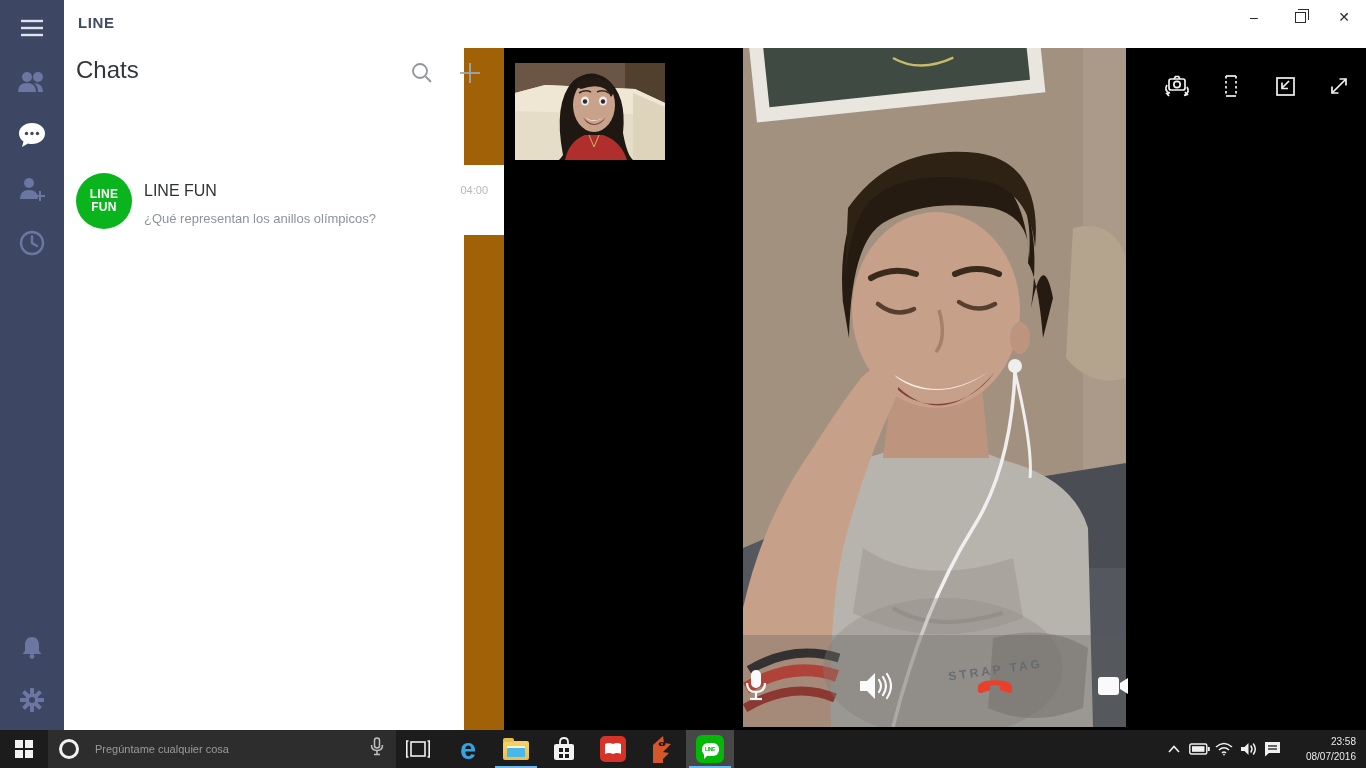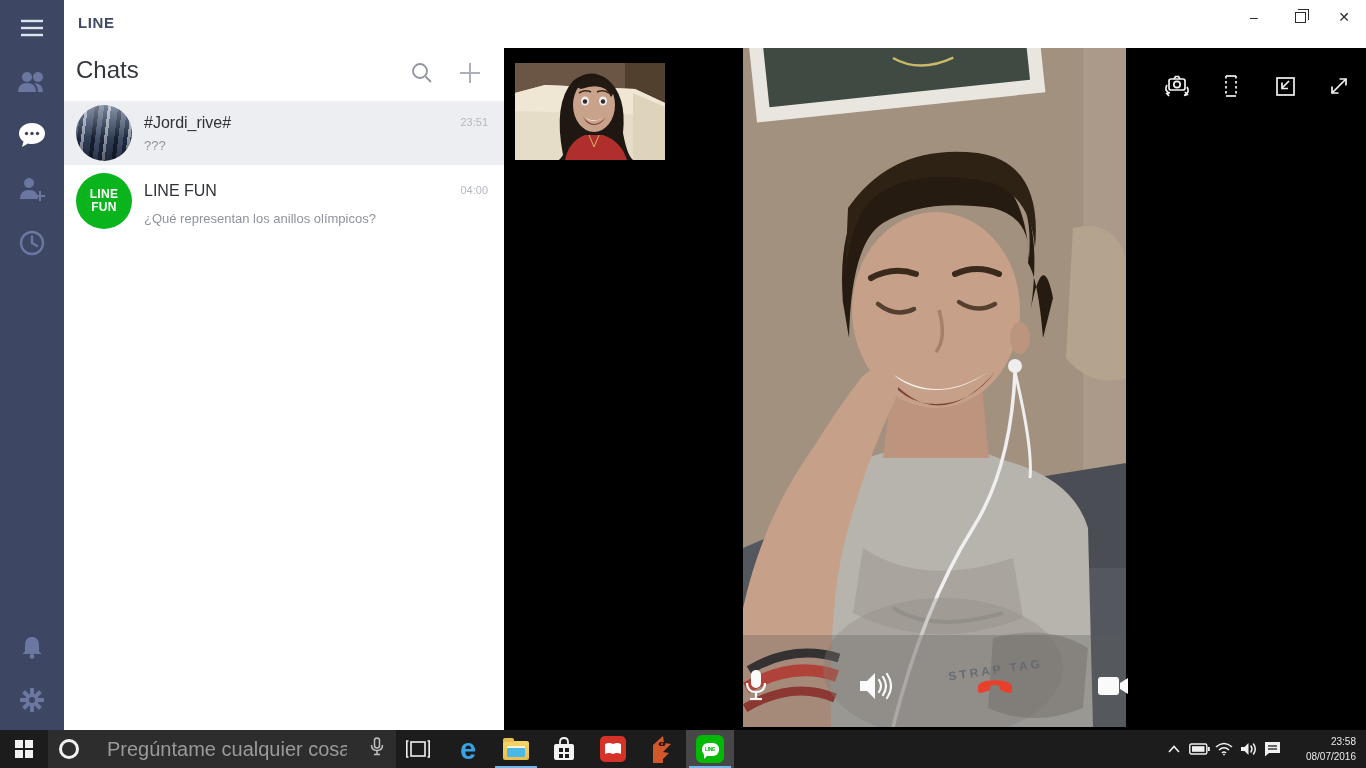--- a/index.html
+++ b/index.html
@@ -15,21 +15,21 @@
 
   
   .titlebar { position:absolute; left:64px; top:0; width:1302px; height:48px; background:#ffffff; }
   .app-title { position:absolute; left:14px; top:14px; font-size:15px; font-weight:bold; color:#3f4b66; letter-spacing:0.6px; }
   .winctl { position:absolute; top:0; height:34px; width:40px; display:flex; align-items:center; justify-content:center; color:#2c2c2c; font-size:14px; cursor:pointer; }
   .winctl.min { right:92px; } .winctl.res { right:46px; } .winctl.cls { right:2px; }
   .restore-box { position:relative; width:11px; height:11px; border:1px solid #2c2c2c; background:#fff; }
   .restore-box::before { content:""; position:absolute; left:2px; top:-4px; width:10px; height:10px; border:1px solid #2c2c2c; border-left:none; border-bottom:none; }
 
   
-  .chat-panel { position:absolute; left:64px; top:48px; width:440px; height:682px; background:#ffffff;text-decoration:underline; }
+  .chat-panel { position:absolute; left:64px; top:48px; width:400px; height:682px; background:#ffffff;text-decoration:underline; }
   .chats-title { position:absolute; left:12px; top:8px; font-size:24px; color:#33373d; }
   .panel-icon { position:absolute; top:10px; width:30px; height:30px; display:flex; align-items:center; justify-content:center; color:#8e959e; cursor:pointer; }
   .panel-icon.search { left:343px; } .panel-icon.plus { left:391px; color:#a2a8b0; }
 
   .chat-row { position:absolute; left:0; width:440px; cursor:pointer; }
   .row0 { top:53px; height:64px; background:#eceef1; }
   .row1 { top:117px; height:70px; background:#ffffff; }
   .avatar { position:absolute; left:12px; width:56px; height:56px; border-radius:50%; overflow:hidden; }
   .row0 .avatar { top:4px;
     background:
@@ -61,22 +61,22 @@
   .ctl-mic { left:233px; } .ctl-spk { left:352px; } .ctl-end { left:472px; color:#e8402a; } .ctl-cam { left:590px; }
 
   
   .taskbar { position:absolute; left:0; top:730px; width:1366px; height:38px; background:#1c1c1c; }
   .tb-btn { position:absolute; top:0; height:38px; display:flex; align-items:center; justify-content:center; cursor:pointer; }
   .start { left:0; width:48px; }
   .winlogo { display:grid; grid-template-columns:8px 8px; grid-template-rows:8px 8px; gap:2px; }
   .winlogo span { background:#f2f2f2; }
   .searchbox { position:absolute; left:48px; top:0; width:348px; height:38px; background:#2d2d2d; display:flex; align-items:center; }
   .cortana-ring { width:20px; height:20px; border:3px solid #f2f2f2; border-radius:50%; margin-left:11px; flex:none; }
-  .searchbox input { background:transparent; border:none; outline:none; color:#9a9a9a; font-size:20px;
-                     font-family:"Liberation Sans",sans-serif; margin-left:28px; width:240px; }
+  .searchbox input { background:transparent; border:none; outline:none; color:#9a9a9a; font-size:11px;
+                     font-family:"Liberation Sans",sans-serif; margin-left:16px; width:240px; }
   .searchbox input::placeholder { color:#9a9a9a; }
   .search-mic { margin-left:auto; margin-right:12px; color:#c0c0c0; }
   .taskview { left:396px; width:44px; color:#f0f0f0; }
   .appbtn { width:48px; }
   .ab-edge { left:444px; } .ab-exp { left:492px; } .ab-store { left:540px; }
   .ab-book { left:589px; } .ab-face { left:637px; } .ab-line { left:686px; background:#474747; }
   .underline { position:absolute; bottom:0; left:3px; width:42px; height:2px; background:#6cb8f0; }
   .edge-e { font-size:29px; font-weight:bold; color:#38a3e3; line-height:29px; }
   .folder { position:relative; width:26px; height:19px; background:linear-gradient(#f5d469,#e8bf4e); border-radius:2px; margin-top:3px; }
   .folder::before { content:""; position:absolute; left:0; top:-3px; width:11px; height:4px; background:#e8bf4e; border-radius:2px 2px 0 0; }
@@ -181,26 +181,20 @@
           <line x1="15.5" y1="15.5" x2="21" y2="21"></line>
         </svg>
     </div>
     <div class="panel-icon plus">
       <svg width="24" height="24" viewBox="0 0 24 24" stroke="currentColor" stroke-width="1.8">
           <line x1="12" y1="2" x2="12" y2="22"></line>
           <line x1="2" y1="12" x2="22" y2="12"></line>
         </svg>
     </div>
 
-    <div class="chat-row row0">
-      <div class="avatar"></div>
-      <div class="chat-name">#Jordi_rive#</div>
-      <div class="chat-time">23:51</div>
-      <div class="chat-msg">???</div>
-    </div>
 
     <div class="chat-row row1">
       <div class="avatar">
         <span>LINE</span>
         <span>FUN</span>
       </div>
       <div class="chat-name">LINE FUN</div>
       <div class="chat-time">04:00</div>
       <div class="chat-msg">¿Qué representan los anillos olímpicos?</div>
     </div>

